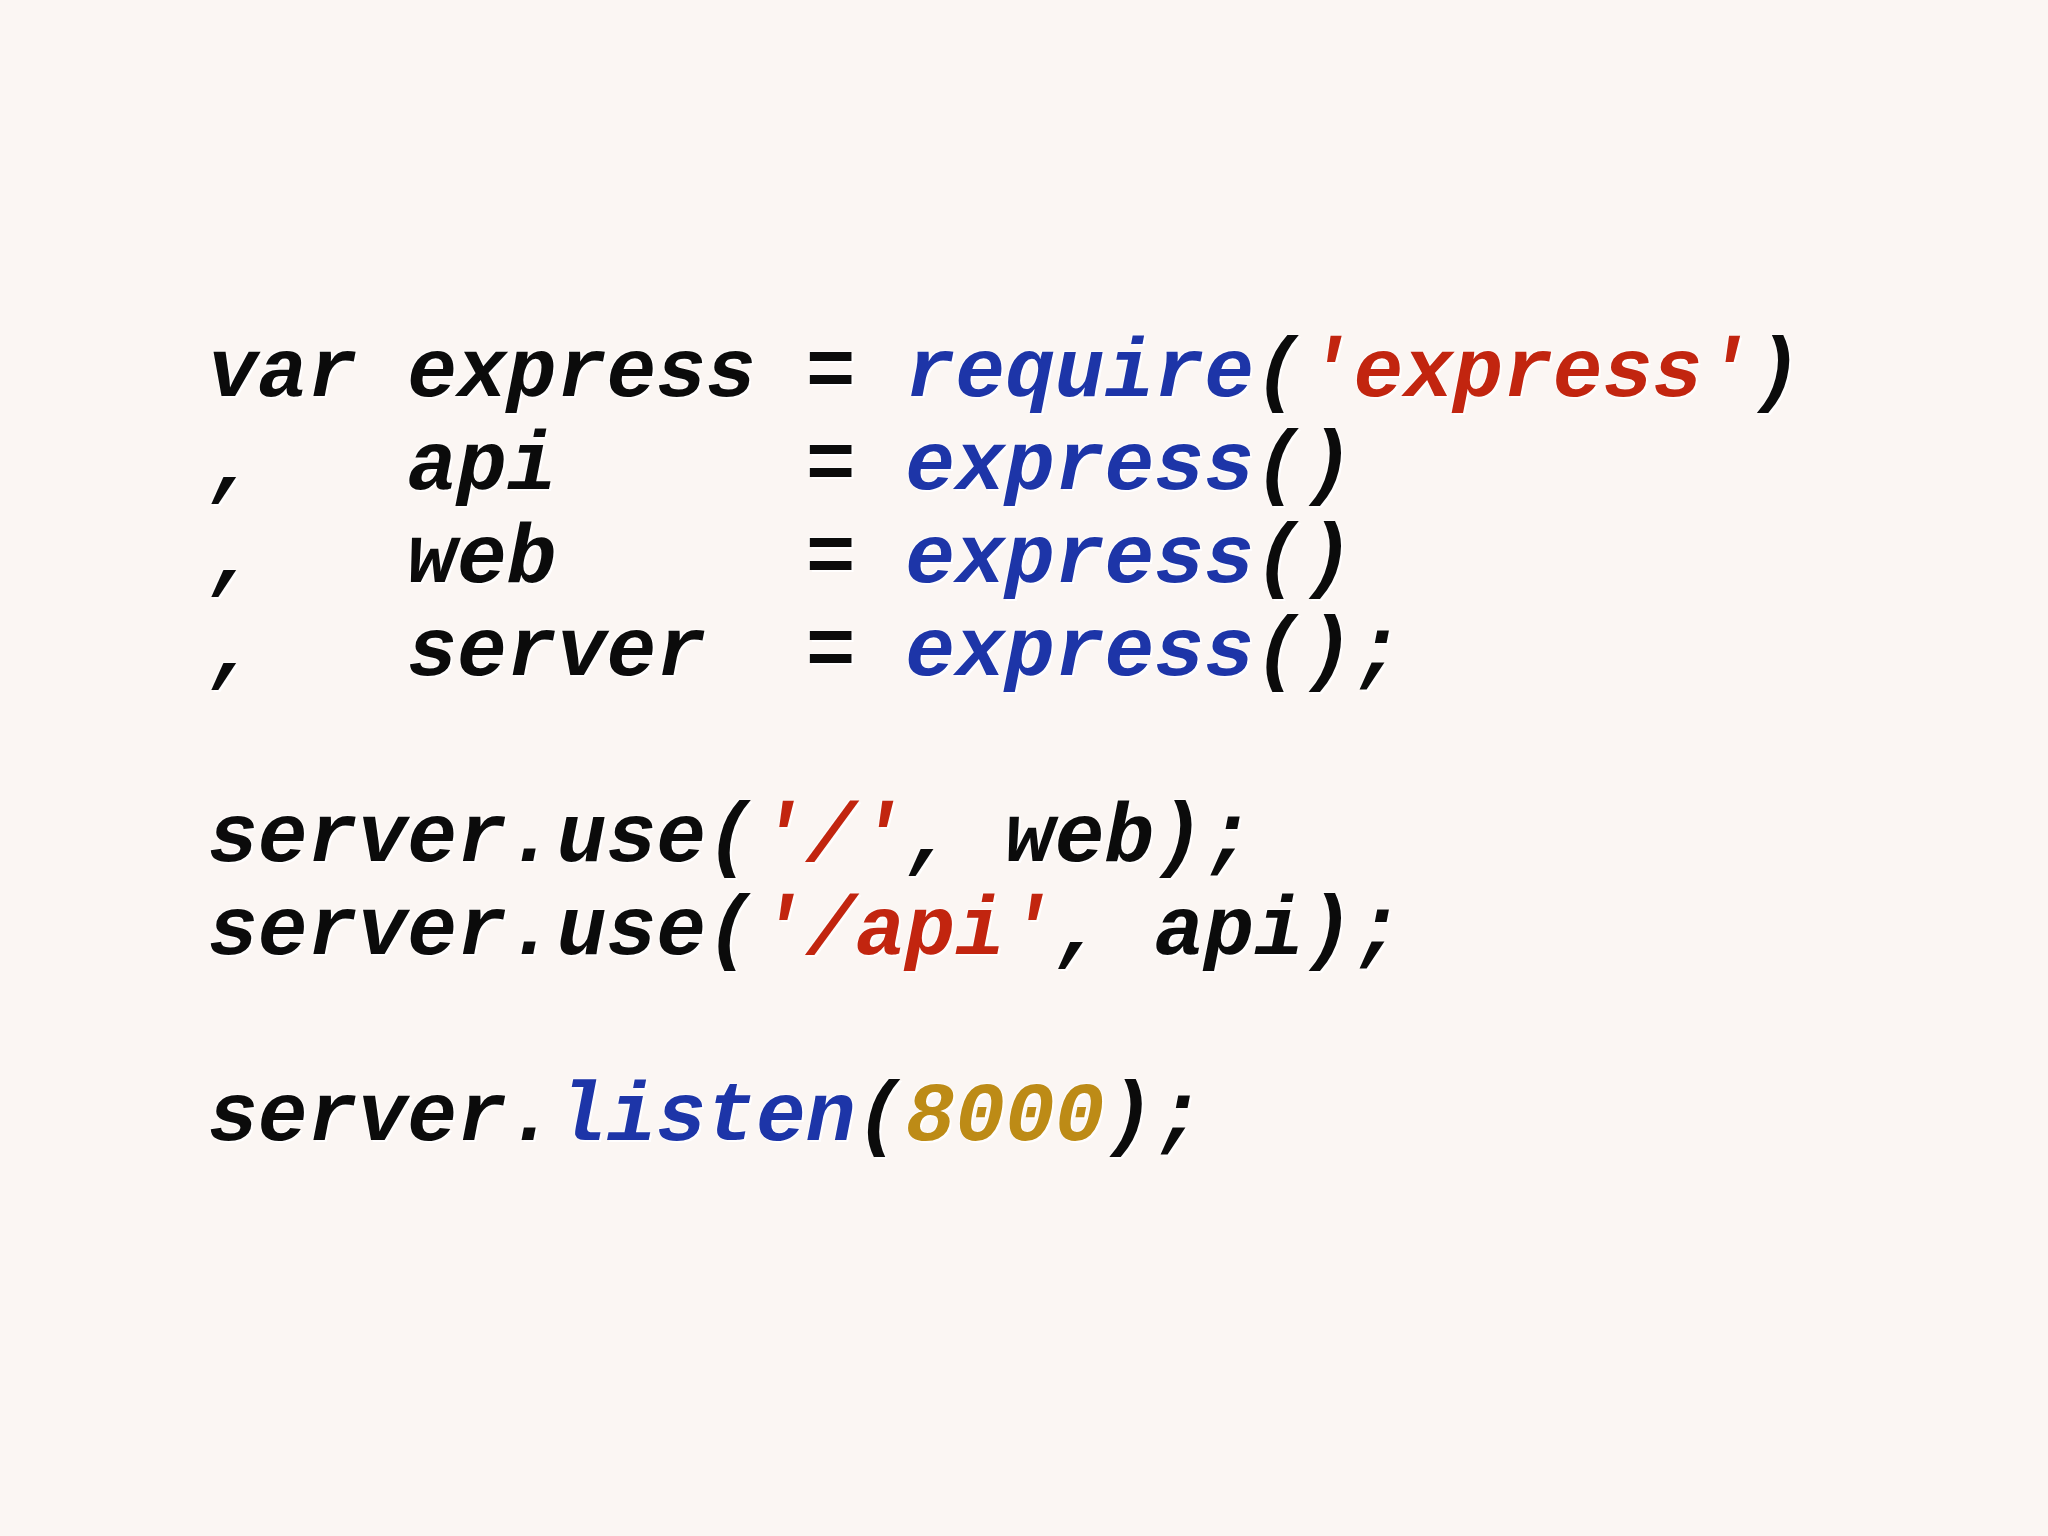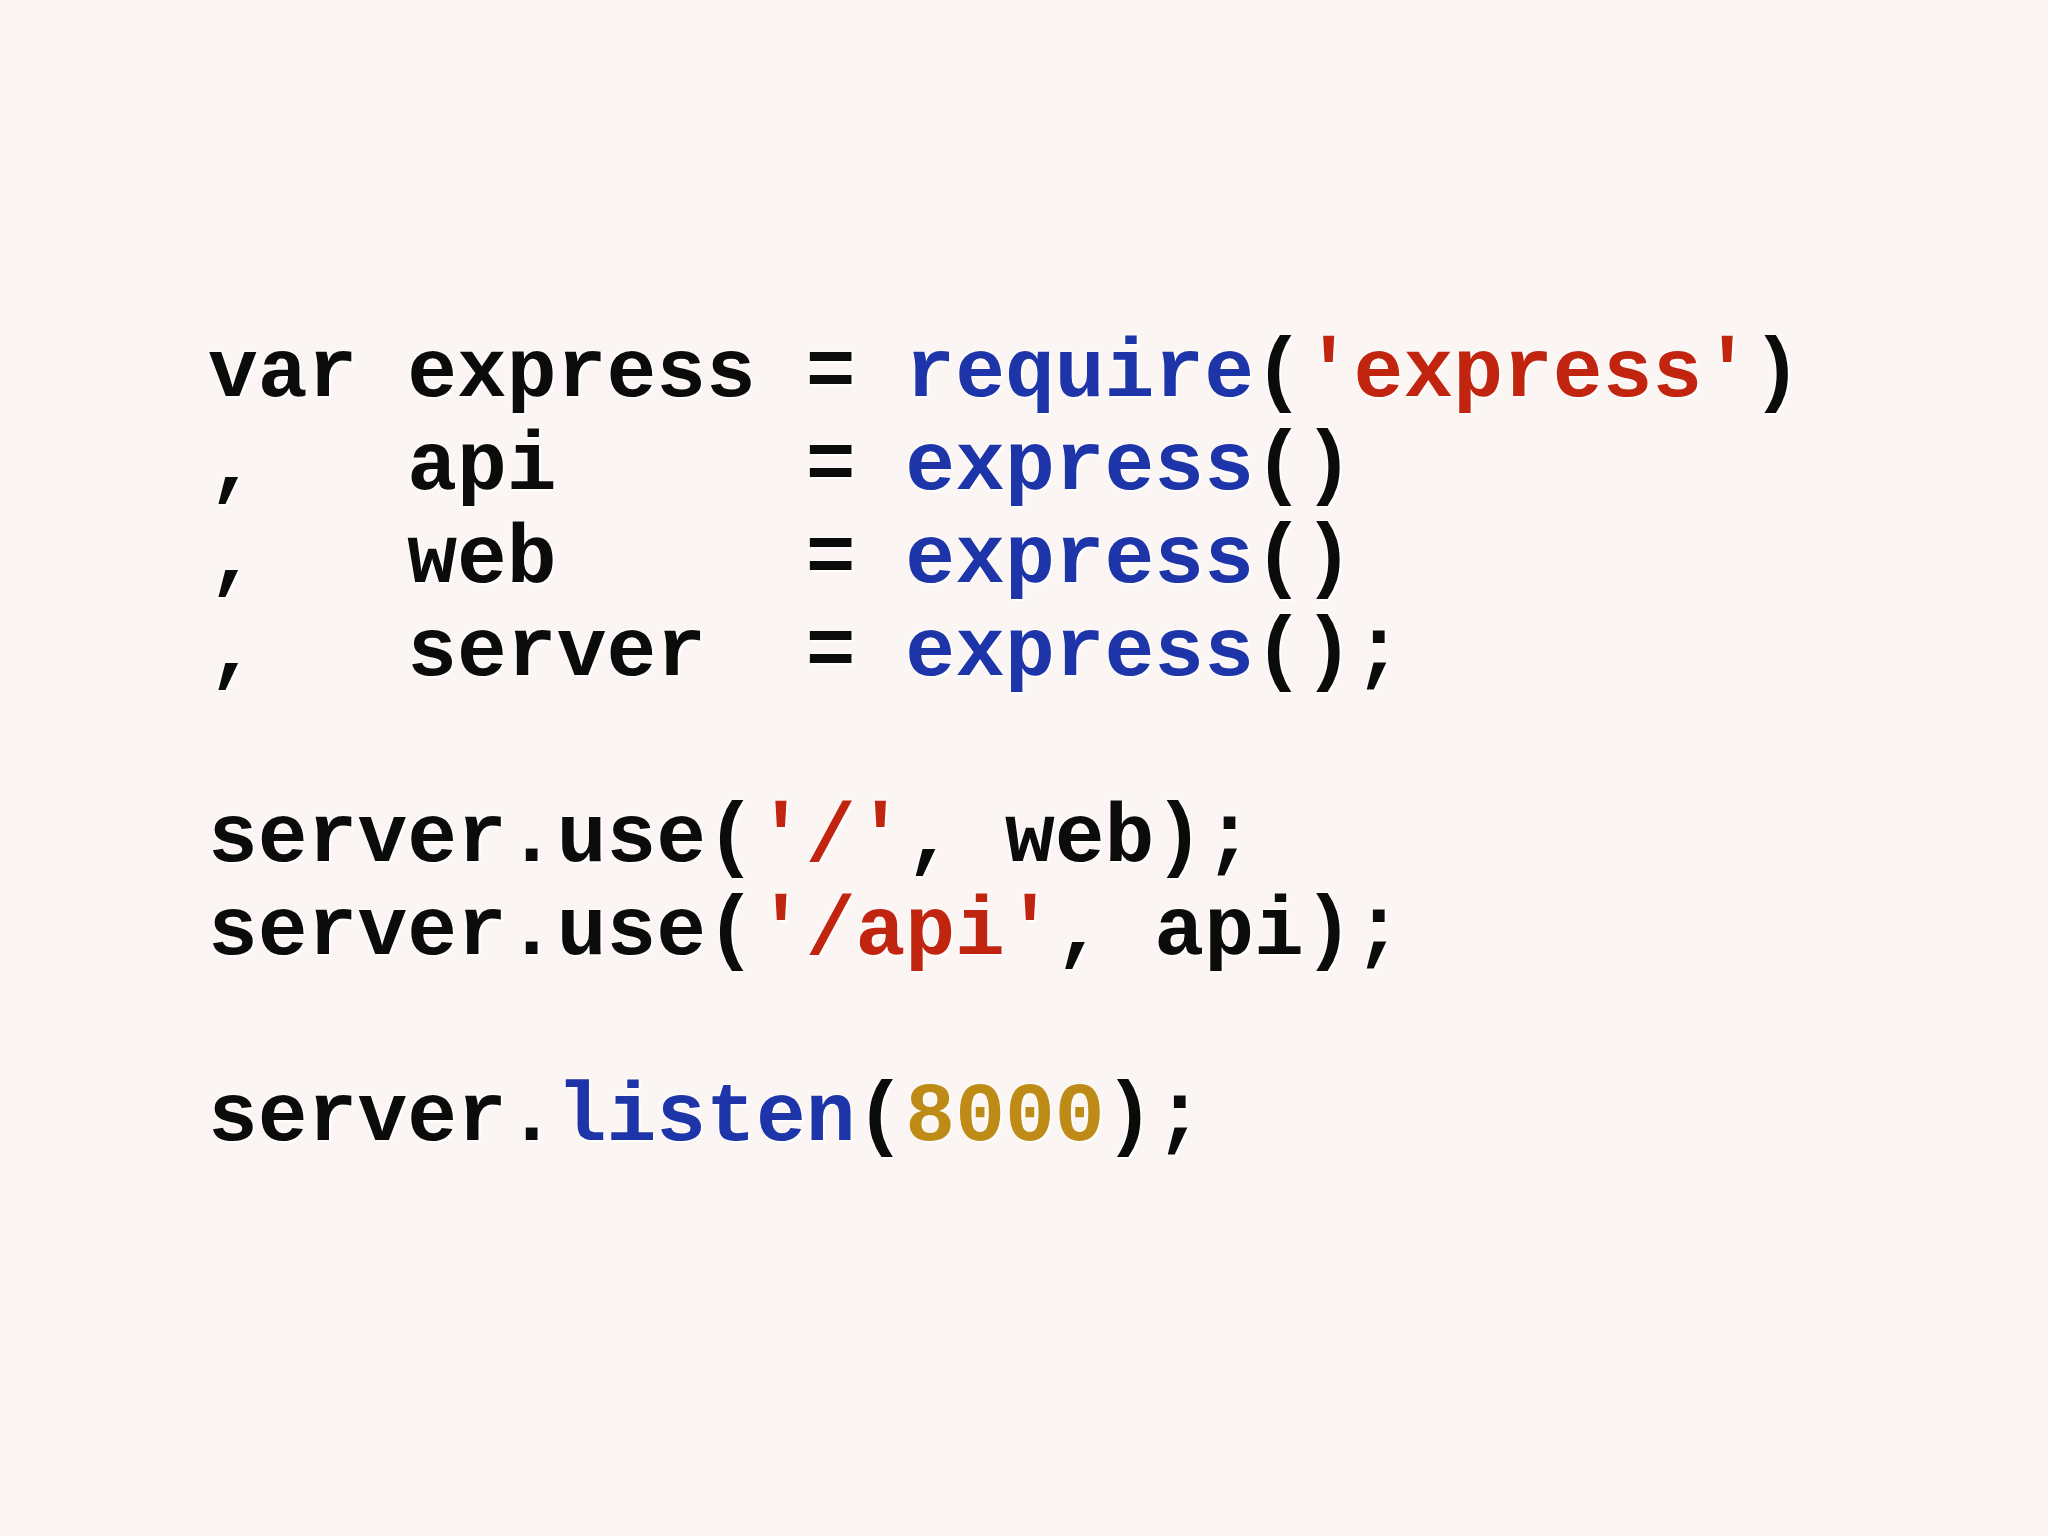--- a/index.html
+++ b/index.html
@@ -10,20 +10,21 @@
     width: 2048px;
     height: 1536px;
     position: relative;
     overflow: hidden;
     background: #fbf6f3; 
     font-family: "Liberation Mono", "DejaVu Sans Mono", monospace;
   }
   .slide {
     position: absolute;
     inset: 0;
+    font-style: italic;
   }
   .code-block {
     position: absolute;
     left: 208px;
     top: 328px;
     margin: 0;
     font-family: "Liberation Mono", "DejaVu Sans Mono", monospace;
     font-weight: bold;
     font-size: 83px;
     line-height: 93px;

